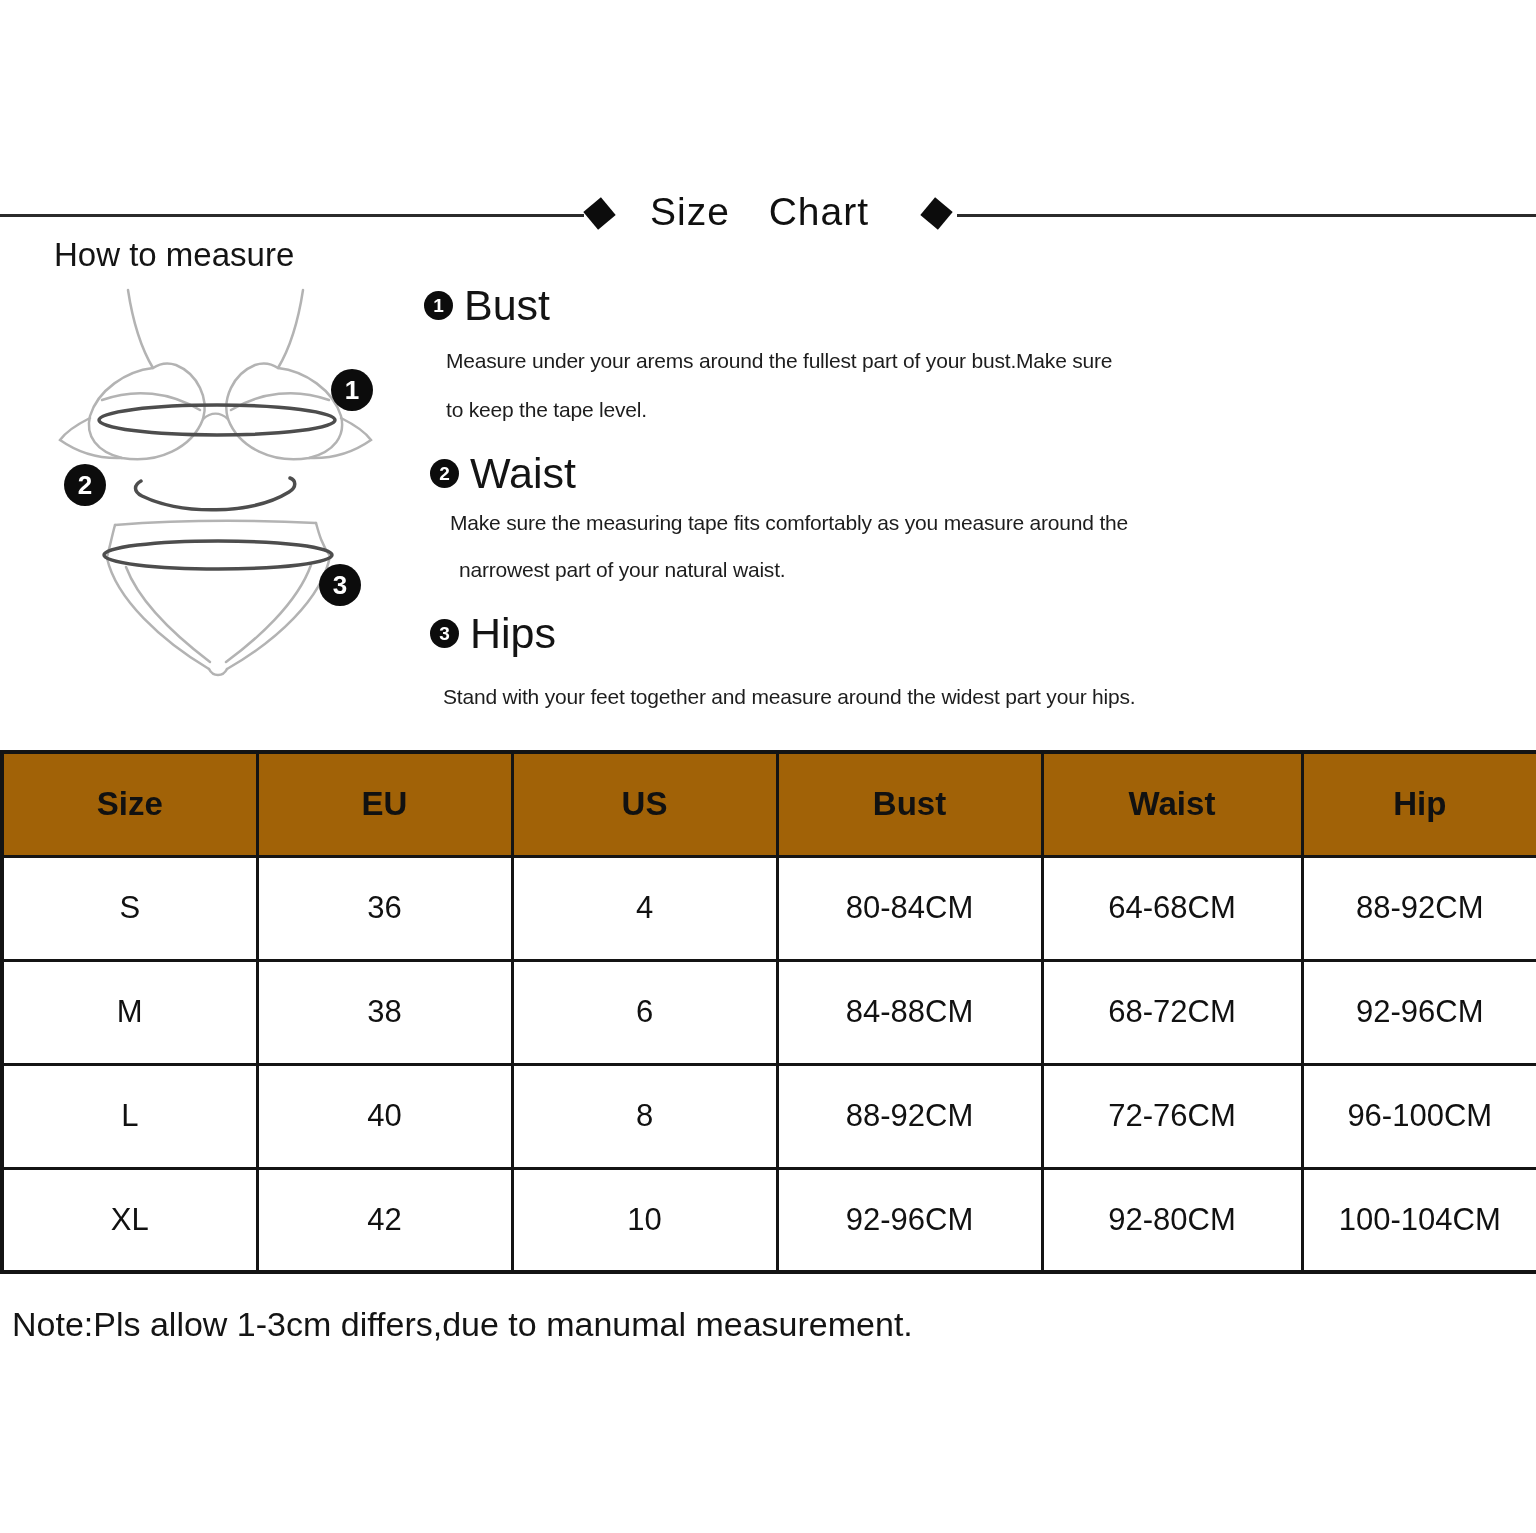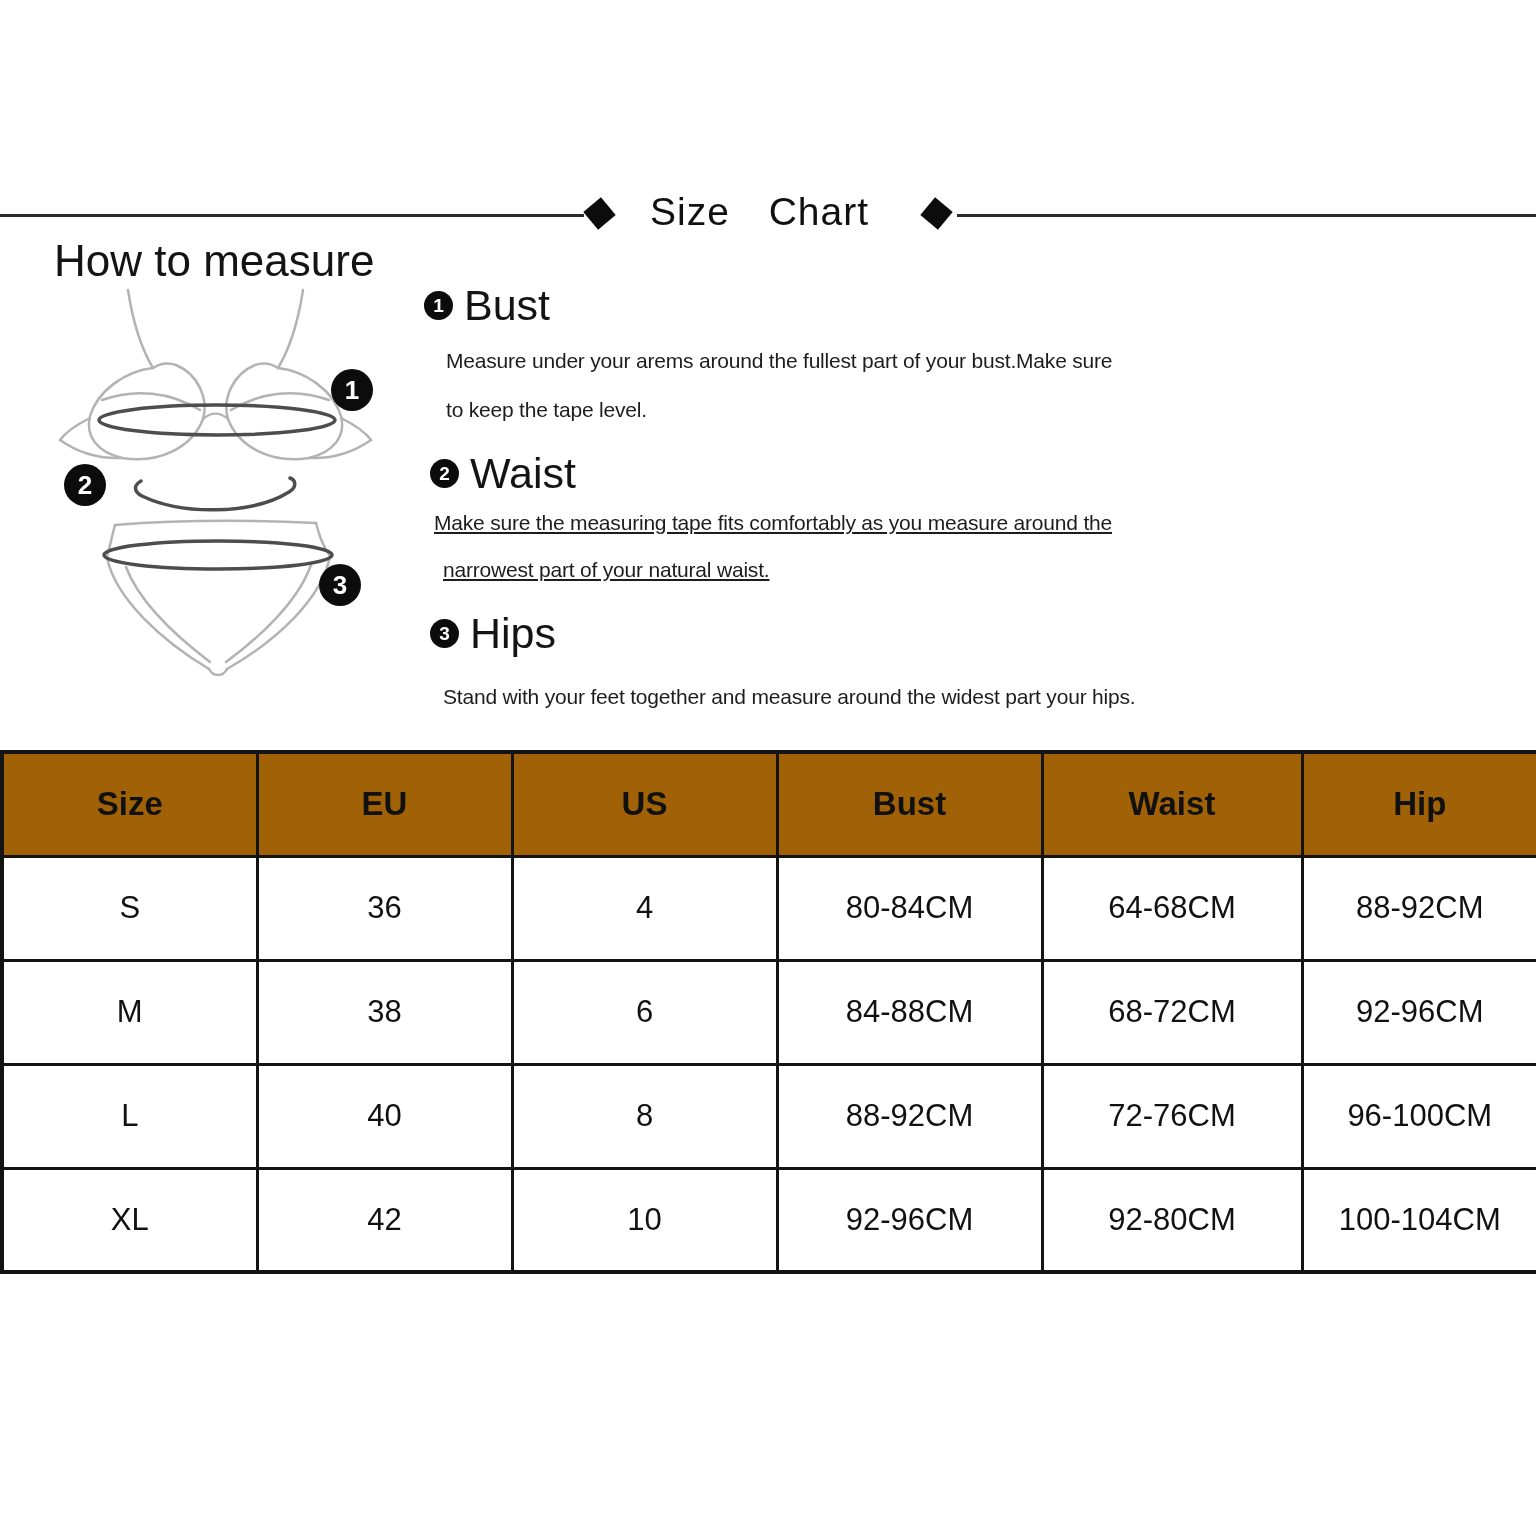--- a/index.html
+++ b/index.html
@@ -20,38 +20,38 @@
   .rule-right { left:957px; right:0; }
   .diamond { position:absolute; top:202px; width:23px; height:23px; background:#0c0c0c; }
   .diamond-left  { left:588px; transform:rotate(50deg); }
   .diamond-right { left:925px; transform:rotate(40deg); }
   .page-title {
     position:absolute; left:650px; top:190px;
     font-size:39px; letter-spacing:1px; word-spacing:27px; color:#101010;
   }
 
   
-  .howto-label { position:absolute; left:54px; top:236px; font-size:44px; color:#141414; }
+  .howto-label { position:absolute; left:54px; top:236px; font-size:33px; color:#141414; }
   .figure { position:absolute; left:40px; top:268px; width:400px; height:430px; }
 
   
   .section { position:absolute; }
   .sec-heading { display:flex; align-items:center; gap:11px; font-size:43px; color:#141414; }
   .badge {
     width:29px; height:29px; border-radius:50%;
     background:#0c0c0c; color:#ffffff;
     font-size:19px; font-weight:bold;
     display:inline-flex; align-items:center; justify-content:center;
     flex:0 0 auto;
   }
   .sec-desc { font-size:21px; line-height:49px; color:#1d1d1d; letter-spacing:-0.2px; }
   .sec-bust  { left:424px; top:281px; }
   .sec-bust .sec-desc  { margin-left:22px; margin-top:6px; }
   .sec-waist { left:430px; top:449px; }
-  .sec-waist .sec-desc { margin-left:4px; margin-top:1px; line-height:47px;text-decoration:underline; }
+  .sec-waist .sec-desc { margin-left:20px; margin-top:1px; line-height:47px; }
   .sec-waist .sec-desc .line-1 { padding-left:9px; }
   .sec-hips  { left:430px; top:609px; }
   .sec-hips .sec-desc  { margin-left:13px; margin-top:14px; }
 
   
   table.size-table {
     position:absolute; left:0; top:750px; width:1536px;
     border-collapse:collapse; table-layout:fixed;
     border:4px solid #141414;
   }
@@ -194,14 +194,15 @@
         <td>XL</td>
         <td>42</td>
         <td>10</td>
         <td>92-96CM</td>
         <td>92-80CM</td>
         <td>100-104CM</td>
       </tr>
     </tbody>
   </table>
 
+  <div class="note">Note:Pls allow 1-3cm differs,due to manumal measurement.</div>
 
 </div>
 
 </body></html>

